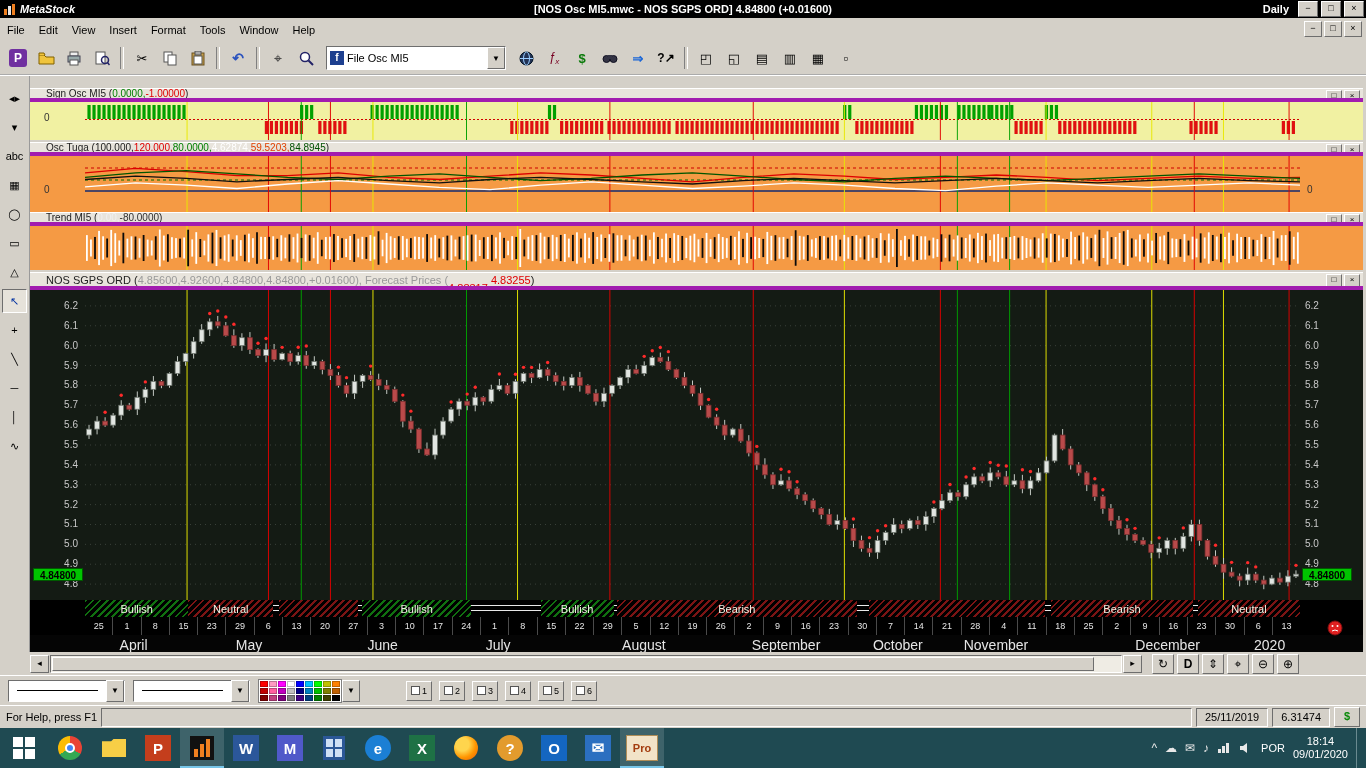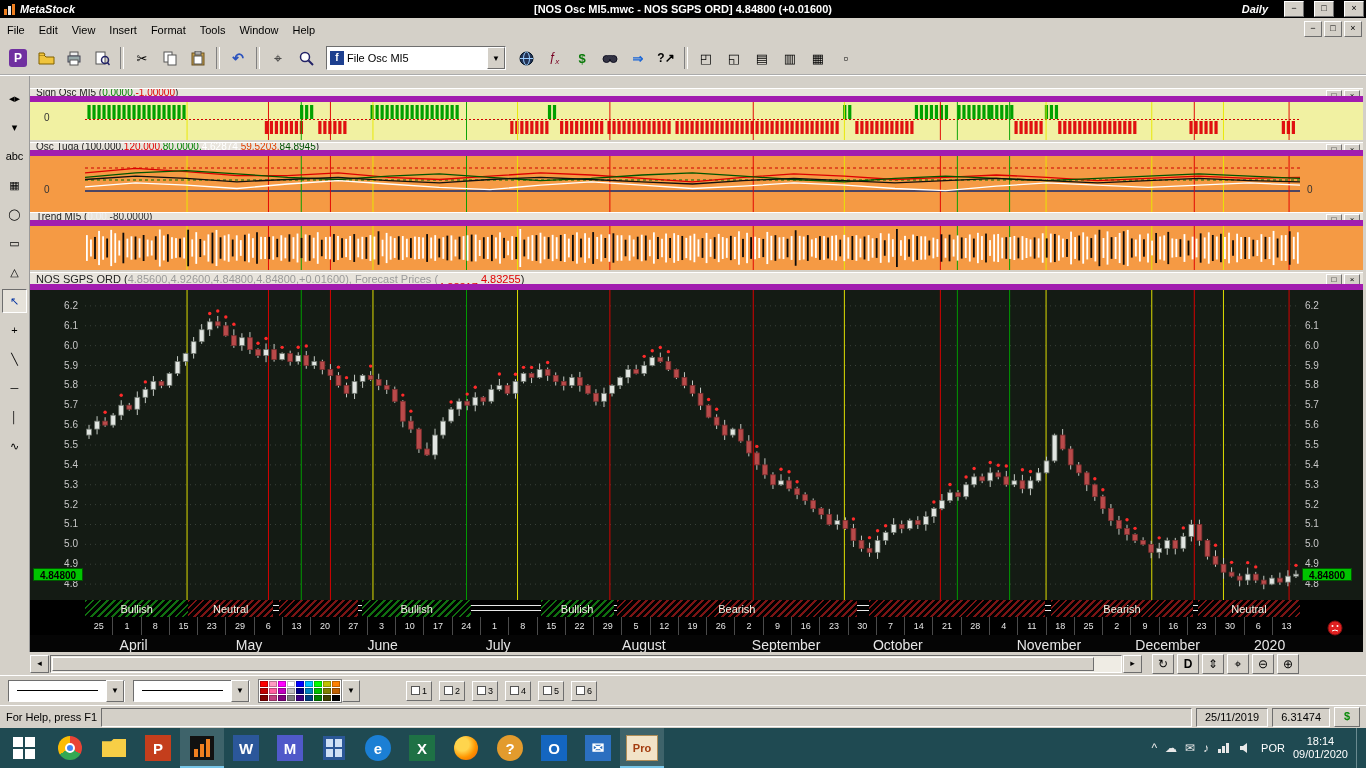--- a/index.html
+++ b/index.html
@@ -5,42 +5,42 @@
   html,body{margin:0;padding:0;background:#444;}
   #app{position:relative;width:1366px;height:768px;background:#d4d0c8;overflow:hidden;
        font-family:"Liberation Sans",sans-serif;font-size:11px;color:#000;}
   .abs{position:absolute;}
   .raised{border:1px solid;border-color:#ffffff #6e6e6e #6e6e6e #ffffff;background:#d4d0c8;}
   .sunken{border:1px solid;border-color:#6e6e6e #ffffff #ffffff #6e6e6e;}
   
   #titlebar{left:0;top:0;width:1366px;height:18px;background:#000;color:#fff;display:flex;align-items:center;}
   #titlebar .app-name{font-weight:bold;font-style:italic;margin-left:3px;}
   #doc-title{position:absolute;left:0;right:0;text-align:center;font-weight:bold;pointer-events:none;}
-  #title-right{position:absolute;right:2px;top:1px;display:flex;align-items:center;gap:10px;font-style:italic;}
+  #title-right{position:absolute;right:2px;top:1px;display:flex;align-items:center;gap:3px;}
   .winbtn{width:18px;height:14px;font-size:9px;line-height:12px;text-align:center;color:#000;cursor:default;}
   
   #menubar{left:0;top:18px;width:1366px;height:24px;background:#d4d0c8;border-bottom:1px solid #9a9a9a;display:flex;align-items:center;}
   .menu-item{padding:3px 7px;}
   #mdi-controls{position:absolute;right:4px;top:3px;display:flex;gap:2px;}
   .mdibtn{width:16px;height:14px;font-size:9px;line-height:12px;text-align:center;}
   
   #toolbar{left:0;top:42px;width:1366px;height:34px;background:#d4d0c8;border-bottom:2px groove #fff;display:flex;align-items:center;padding-left:4px;box-sizing:border-box;}
   .tbtn{width:26px;height:26px;display:flex;align-items:center;justify-content:center;margin:0 1px;background:#d4d0c8;}
   .tsep{width:2px;height:22px;border-left:1px solid #808080;border-right:1px solid #fff;margin:0 4px;}
   .pbox{background:#7030a0;color:#fff;font-weight:bold;width:18px;height:18px;line-height:18px;text-align:center;border-radius:3px;font-size:12px;}
   #indicator-combo{display:flex;align-items:center;height:22px;background:#fff;border:1px solid;border-color:#6e6e6e #fff #fff #6e6e6e;width:178px;margin:0 6px;}
   #indicator-combo .fico{width:14px;height:14px;background:#1d3f8f;color:#fff;font-size:10px;font-weight:bold;text-align:center;line-height:14px;margin:0 3px;}
   #indicator-combo .val{flex:1;}
   .combo-arrow{width:16px;height:20px;display:flex;align-items:center;justify-content:center;font-size:8px;}
   
   #toolbox{left:0;top:76px;width:30px;height:577px;background:#d4d0c8;border-right:1px solid #9a9a9a;display:flex;flex-direction:column;align-items:center;padding-top:10px;box-sizing:border-box;gap:5px;}
   .lt-btn{width:23px;height:22px;display:flex;align-items:center;justify-content:center;font-size:11px;background:#d4d0c8;border:1px solid transparent;}
   .lt-btn.sel{border:1px solid;border-color:#6e6e6e #fff #fff #6e6e6e;background:#e6e2da;color:#0030a0;}
   
-  .pheader{left:30px;width:1333px;height:14px;background:#e8e4dc;border-top:1px solid #fff;border-bottom:6px solid #a21caf;font-size:10px;display:flex;align-items:center;padding-left:6px;box-sizing:border-box;white-space:nowrap;overflow:hidden;}
+  .pheader{left:30px;width:1333px;height:14px;background:#e8e4dc;border-top:1px solid #fff;border-bottom:4px solid #a21caf;font-size:10px;display:flex;align-items:center;padding-left:16px;box-sizing:border-box;white-space:nowrap;overflow:hidden;}
   .pheader.big{height:18px;font-size:11px;}
   .ph-btns{position:absolute;right:3px;top:1px;display:flex;gap:2px;}
   .phbtn{width:14px;height:11px;font-size:8px;line-height:9px;text-align:center;}
   #p1b{left:30px;top:102px;width:1333px;height:38px;background:#f1f1a2;}
   #p2b{left:30px;top:156px;width:1333px;height:56px;background:#f59a44;}
   #p3b{left:30px;top:226px;width:1333px;height:44px;background:#f59a44;}
   #p4b{left:30px;top:290px;width:1333px;height:310px;background:#141b14;}
   .plot{position:absolute;left:85px;}
   .vax{position:absolute;width:50px;font-size:10px;text-align:right;}
   .axlab{position:absolute;font-size:10px;}
@@ -1379,21 +1379,21 @@
       </div>
     </div>
   <div id="months" class="abs">
       <div class="month-lab" style="left: 103.6px;">April</div>
       <div class="month-lab" style="left: 219.025px;">May</div>
       <div class="month-lab" style="left: 352.675px;">June</div>
       <div class="month-lab" style="left: 468.1px;">July</div>
       <div class="month-lab" style="left: 613.9px;">August</div>
       <div class="month-lab" style="left: 756.055px;">September</div>
       <div class="month-lab" style="left: 867.835px;">October</div>
-      <div class="month-lab" style="left: 1019px;">November</div>
+      <div class="month-lab" style="left: 966px;">November</div>
       <div class="month-lab" style="left: 1137.57px;">December</div>
       <div class="month-lab" style="left: 1239.62px;">2020</div>
     </div>
   <svg class="abs" style="left:1327px;top:620px;" width="16" height="16">
     <circle cx="8" cy="8" r="7" fill="#e02020" stroke="#801010"></circle>
     <circle cx="5.5" cy="6" r="1" fill="#fff"></circle>
       <circle cx="10.5" cy="6" r="1" fill="#fff"></circle>
     <path d="M5 11 Q8 9 11 11" stroke="#fff" fill="none"></path>
   </svg>
 

